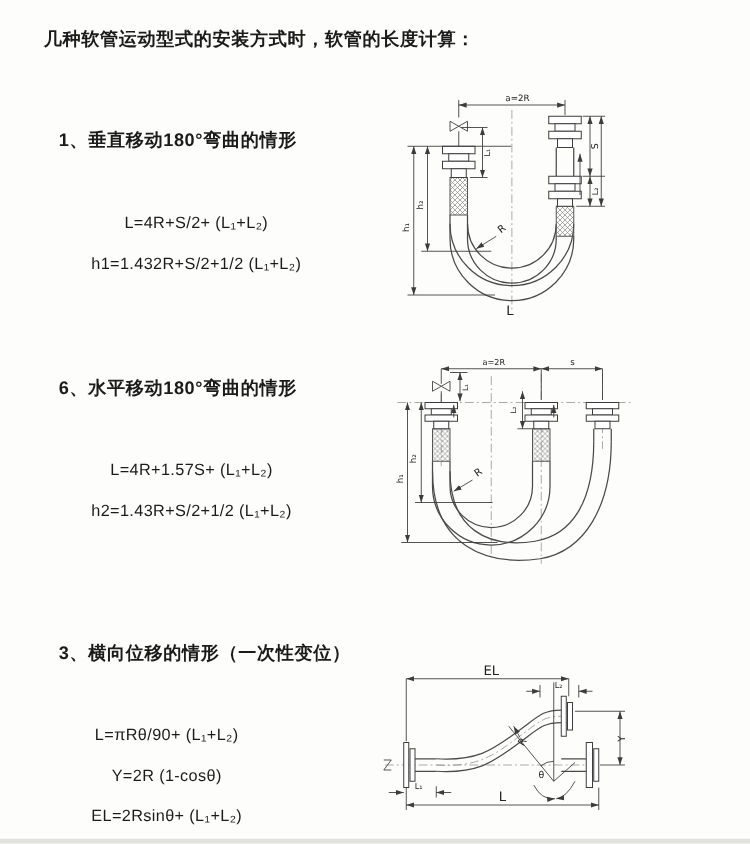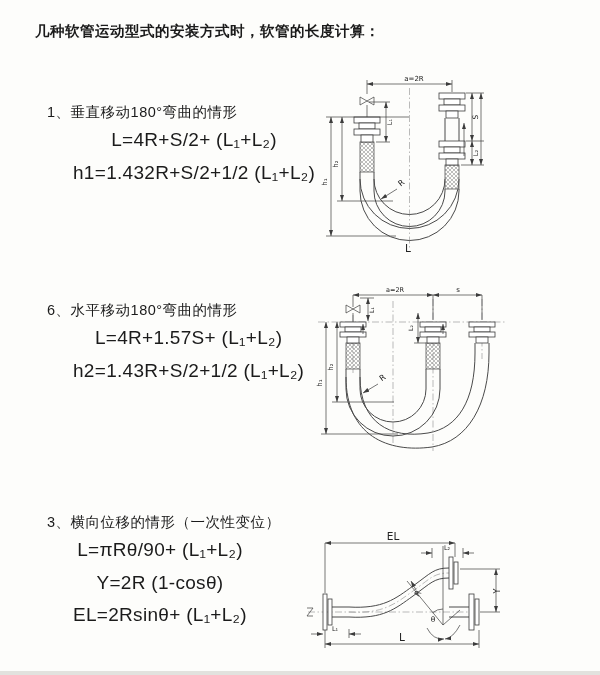--- a/index.html
+++ b/index.html
@@ -1,21 +1,21 @@
 <!DOCTYPE html>
 <html><head>
 <meta charset="utf-8">
 <style>
   html,body{margin:0;padding:0;}
   body{width:600px;height:675px;background:#fdfdfb;position:relative;overflow:hidden;
        font-family:"Liberation Sans","DejaVu Sans",sans-serif;color:#1b1b1b;}
   .page{position:absolute;inset:0;text-align:center;}
   .title{position:absolute;left:35px;top:22px;font-size:14.5px;font-weight:bold;letter-spacing:.5px;}
-  .sec-heading{position:absolute;font-size:14.5px;font-weight:normal;letter-spacing:.5px;}
-  .formulas{position:absolute;font-size:19px;line-height:32.5px;letter-spacing:.3px;}
+  .sec-heading{position:absolute;font-size:14.5px;font-weight:bold;letter-spacing:.5px;}
+  .formulas{position:absolute;font-size:13px;line-height:32.5px;letter-spacing:.3px;margin-top:38px;}
   .diagram{position:absolute;}
   .diagram svg{display:block;}
   
   .dl{stroke:#3c3c3c;stroke-width:.7;fill:none;}           
   .hl{stroke:#4a4a4a;stroke-width:1;fill:none;}            
   .fl{stroke:#3c3c3c;stroke-width:.8;fill:#fff;}           
   .cl{stroke:#8d8d8d;stroke-width:.6;fill:none;stroke-dasharray:7 2.5 1.5 2.5;} 
   svg text{fill:#222;font-family:"DejaVu Sans","Liberation Sans",sans-serif;}
   .t6{font-size:6px;}.t65{font-size:6.5px;}.t7{font-size:7px;}.t75{font-size:7.5px;}
   .t8{font-size:8px;}.t10{font-size:10.5px;}

